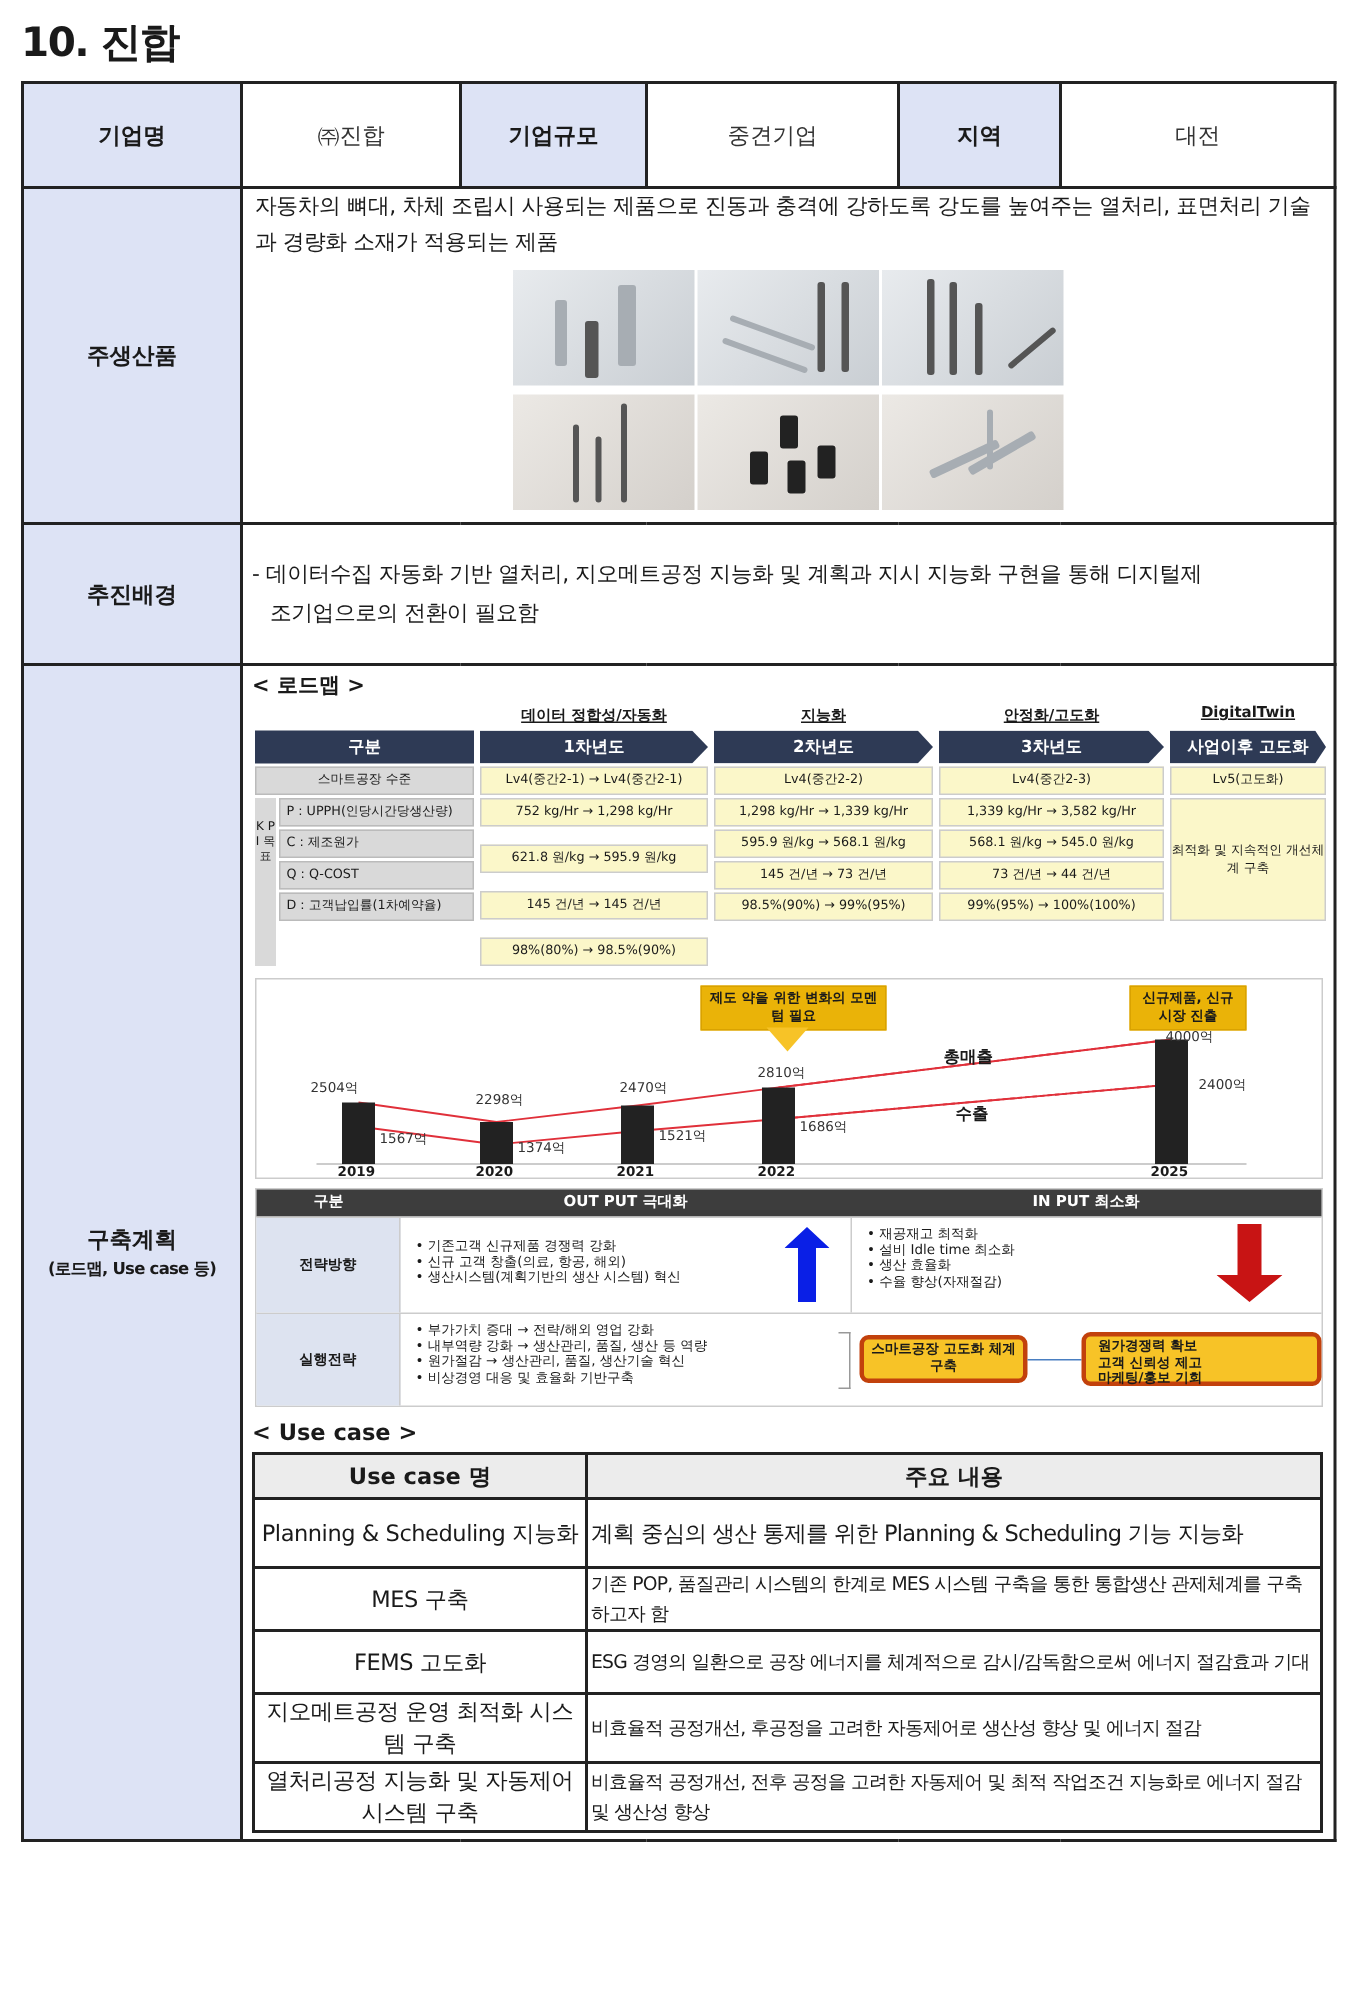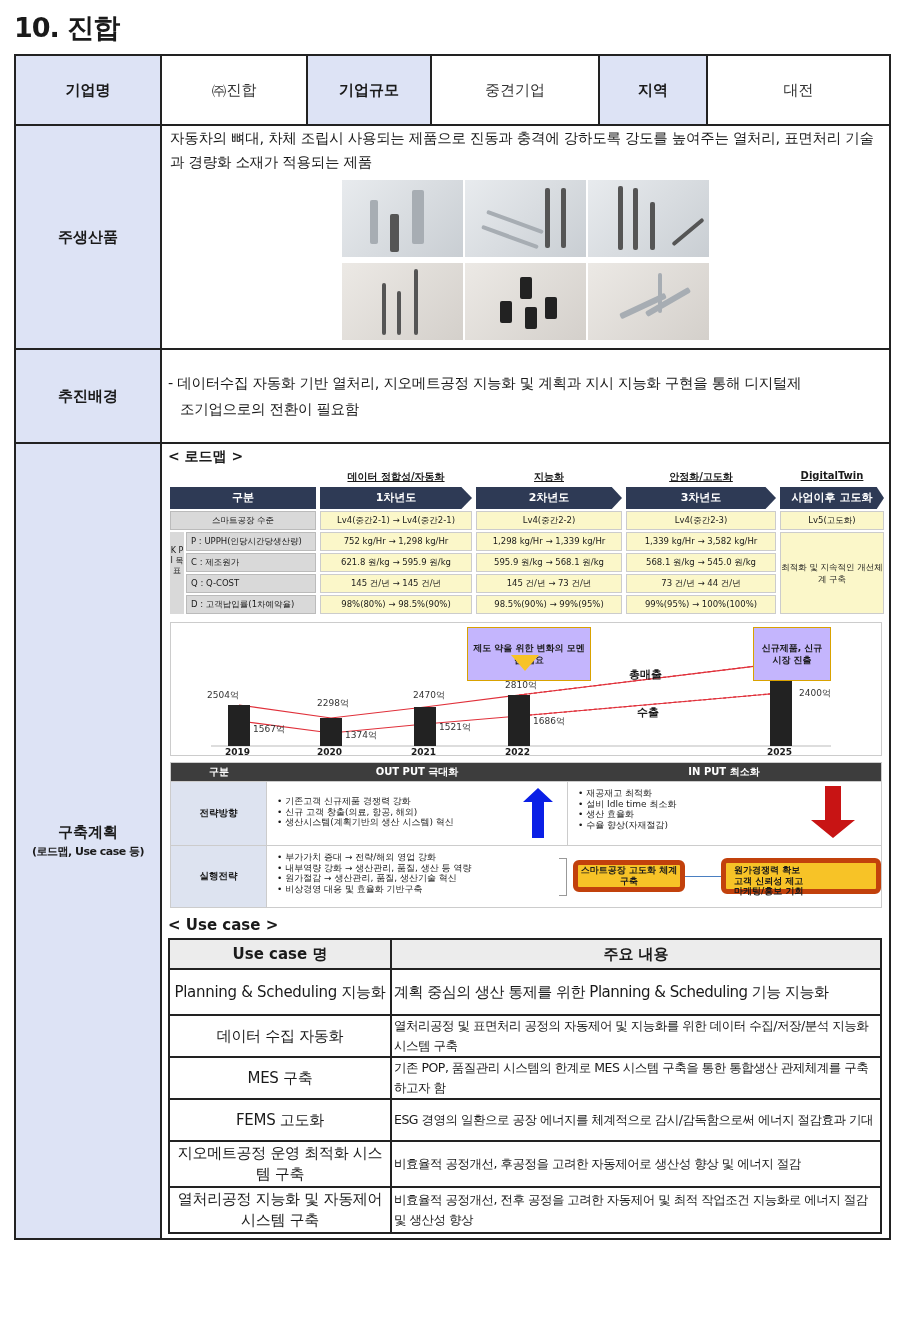--- a/index.html
+++ b/index.html
@@ -31,34 +31,34 @@
   .rm-lbl.center { text-align: center; padding-left: 0; }
   .kpi-block { display: grid; grid-template-columns: 14px 1fr; gap: 2px; grid-row: span 4; }
   .kpi-vert { background: #d9d9d9; font-size: 8px; text-align: center; line-height: 10px; padding-top: 14px; }
   .kpi-labels { display: flex; flex-direction: column; gap: 2px; }
   .final-cell { grid-row: span 4; background: #fbf7c9; border: 1px solid #ccc; font-size: 8.5px; display: flex; align-items: center; justify-content: center; text-align: center; line-height: 12px; }
   
   .chart { position: relative; margin: 8px 0 0 8px; width: 712px; height: 134px; border: 1px solid #ccc; }
   .chart .bar { position: absolute; background: #222; width: 22px; }
   .chart .yr { position: absolute; font-size: 9px; font-weight: bold; }
   .chart .vlbl { position: absolute; font-size: 9px; color: #333; }
-  .chart .callout { position: absolute; background: #c4b5fd; border: 1px solid #d9a200; font-size: 9px; font-weight: bold; text-align: center; line-height: 12px; padding: 14px 4px; }
+  .chart .callout { position: absolute; background: #eab308; border: 1px solid #d9a200; font-size: 9px; font-weight: bold; text-align: center; line-height: 12px; padding: 2px 4px; }
   .chart .series-lbl { position: absolute; font-size: 11px; font-weight: bold; }
   .chart svg { position: absolute; left: 0; top: 0; }
   
   .strategy { margin: 6px 0 0 8px; width: 712px; border: 1px solid #ccc; }
   .st-head { display: grid; grid-template-columns: 96px 300px 1fr; background: #3d3d3d; color: #fff; font-size: 10px; font-weight: bold; text-align: center; height: 18px; line-height: 18px; }
   .st-row { display: grid; grid-template-columns: 96px 1fr; border-top: 1px solid #ccc; }
   .st-lbl { background: #dde3f0; font-size: 9.5px; font-weight: bold; display: flex; align-items: center; justify-content: center; border-right: 1px solid #ccc; }
   .st-body { display: grid; grid-template-columns: 300px 1fr; position: relative; }
   .st-list { font-size: 9px; line-height: 10.5px; padding: 6px 4px 6px 10px; list-style: none; }
   .st-list li::before { content: "• "; }
   .arrow-up { position: absolute; left: 256px; top: 6px; width: 30px; height: 50px; }
   .arrow-down { position: absolute; right: 26px; top: 4px; width: 44px; height: 52px; }
-  .goal-box { position: absolute; background: #f7c327; border: 5px solid #c2410c; border-radius: 6px; font-size: 9px; font-weight: bold; }
+  .goal-box { position: absolute; background: #f7c327; border: 3px solid #c2410c; border-radius: 6px; font-size: 9px; font-weight: bold; }
   
   .uc-table { margin: 4px 0 4px 6px; width: 714px; border-collapse: collapse; border: 2px solid #222; }
   .uc-table th { background: #ececec; border: 2px solid #222; font-size: 15px; font-weight: bold; height: 30px; }
   .uc-table td { border: 2px solid #222; font-size: 14px; }
   .uc-name { text-align: center; font-size: 15px !important; line-height: 21px; padding: 0 4px; letter-spacing: -0.3px; margin-top: 16px; }
   .uc-desc { font-size: 12.5px !important; line-height: 20px; padding: 0 2px; letter-spacing: -0.5px; }
 </style>
 </head>
 <body>
 
@@ -157,21 +157,21 @@
 
           <div class="kpi-block">
             <div class="kpi-vert">K P I 목 표</div>
             <div class="kpi-labels">
               <div class="rm-lbl">P : UPPH(인당시간당생산량)</div>
               <div class="rm-lbl">C : 제조원가</div>
               <div class="rm-lbl">Q : Q-COST</div>
               <div class="rm-lbl">D : 고객납입률(1차예약율)</div>
             </div>
           </div>
-          <div style="grid-row: span 4; display:flex; flex-direction:column; gap:2px">
+          <div style="grid-row: span 4; display:flex; flex-direction:column; gap:12px">
             <div class="rm-cell">752 kg/Hr → 1,298 kg/Hr</div>
             <div class="rm-cell">621.8 원/kg → 595.9 원/kg</div>
             <div class="rm-cell">145 건/년 → 145 건/년</div>
             <div class="rm-cell">98%(80%) → 98.5%(90%)</div>
           </div>
           <div style="grid-row: span 4; display:flex; flex-direction:column; gap:2px">
             <div class="rm-cell">1,298 kg/Hr → 1,339 kg/Hr</div>
             <div class="rm-cell">595.9 원/kg → 568.1 원/kg</div>
             <div class="rm-cell">145 건/년 → 73 건/년</div>
             <div class="rm-cell">98.5%(90%) → 99%(95%)</div>
@@ -279,24 +279,20 @@
         <tbody>
               <tr>
           <th style="width:222px">Use case 명</th>
           <th>주요 내용</th>
         </tr>
         <tr style="height:46px">
           <td class="uc-name">Planning &amp; Scheduling 지능화</td>
           <td class="uc-desc" style="font-size:15px !important">계획 중심의 생산 통제를 위한 Planning &amp; Scheduling 기능 지능화</td>
         </tr>
         <tr style="height:42px">
-          <td class="uc-name">데이터 수집 자동화</td>
-          <td class="uc-desc">열처리공정 및 표면처리 공정의 자동제어 및 지능화를 위한 데이터 수집/저장/분석 지능화 시스템 구축</td>
-        </tr>
-        <tr style="height:42px">
           <td class="uc-name">MES 구축</td>
           <td class="uc-desc">기존 POP, 품질관리 시스템의 한계로 MES 시스템 구축을 통한 통합생산 관제체계를 구축하고자 함</td>
         </tr>
         <tr style="height:42px">
           <td class="uc-name">FEMS 고도화</td>
           <td class="uc-desc">ESG 경영의 일환으로 공장 에너지를 체계적으로 감시/감독함으로써 에너지 절감효과 기대</td>
         </tr>
         <tr style="height:46px">
           <td class="uc-name">지오메트공정 운영 최적화 시스템 구축</td>
           <td class="uc-desc">비효율적 공정개선, 후공정을 고려한 자동제어로 생산성 향상 및 에너지 절감</td>

